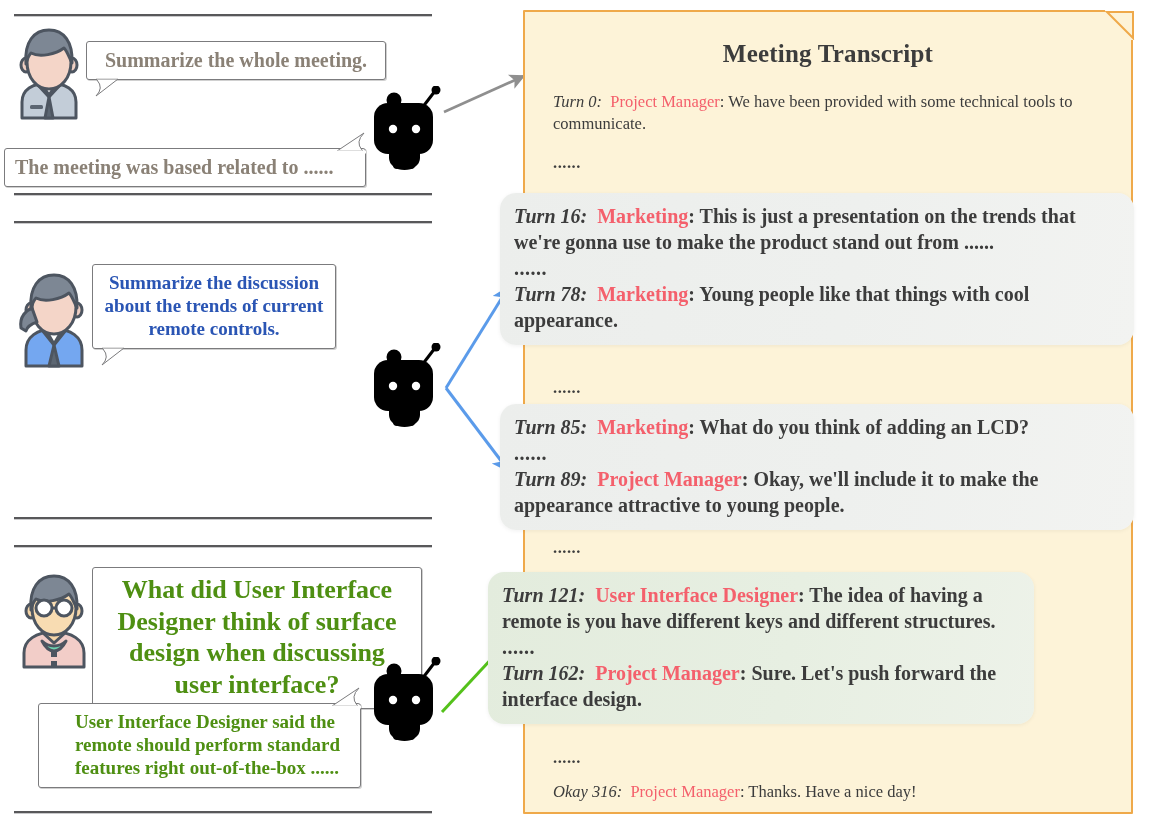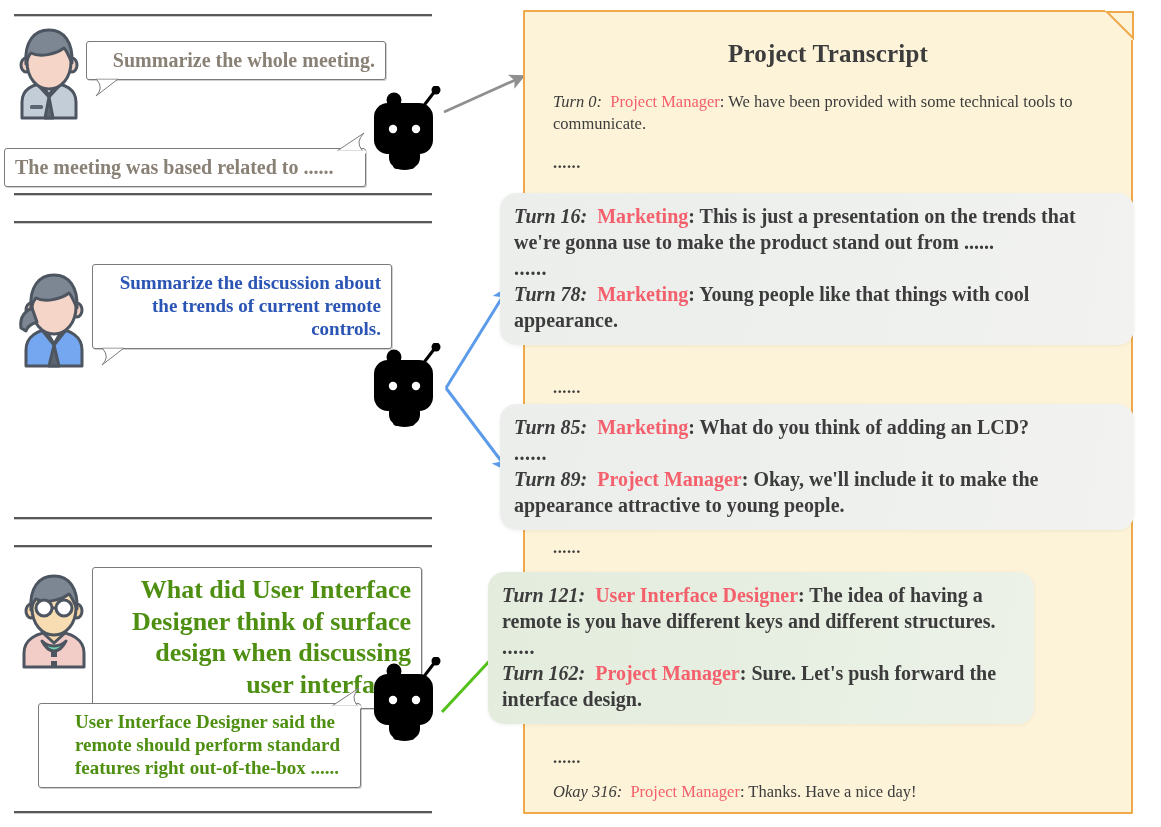--- a/index.html
+++ b/index.html
@@ -26,21 +26,21 @@
   .avatar { position: absolute; }
   .avatar svg { display: block; }
 
   .bubble {
     position: absolute;
     border: 1px solid #7b7b7d;
     background: #ffffff;
     border-radius: 3px;
     box-shadow: 1px 1px 0 0 rgba(120,120,120,0.35);
     font-weight: bold;
-    text-align: right;
+    text-align: center;
     line-height: 1.22;
     padding: 6px 10px 7px;
   }
   .bubble .tail {
     position: absolute;
     width: 26px; height: 18px;
     overflow: visible;
   }
   .bubble .tail svg { display:block; overflow: visible;}
 
@@ -193,21 +193,21 @@
         <path d="M42 87 l-5 21 h10 Z" fill="#5c6672"></path>
         <ellipse cx="19" cy="52" rx="5" ry="7" fill="#f0d0c4"></ellipse>
         <ellipse cx="65" cy="52" rx="5" ry="7" fill="#f0d0c4"></ellipse>
         <path d="M20 49 c0-18 10-30 22-30 s22 12 22 30 c0 16-10 27-22 27 s-22-11-22-27 Z" fill="#f4d5c8"></path>
         <path d="M9 70 c-2-12 6-18 11-20 l5 14 c-6 2-10 5-11 9 Z" fill="#7d8794"></path>
         <path d="M19 51 c-2-22 8-34 23-34 s24 12 23 33 c-3-6-5-12-8-15 -8 6-24 10-33 5 -3 3-4 7-5 11 Z" fill="#7d8794"></path>
       </g>
     </svg>
   </div>
 
-  <div class="bubble b-blue" style="left:92px; top:264px; width:300px; font-size:19px;">
+  <div class="bubble b-blue" style="left:92px; top:264px; width:244px; font-size:19px;">
     <span>Summarize the discussion about the trends of current remote controls.</span>
     <span class="tail" style="left:5px; top:100%;">
       <svg width="30" height="20">
           <path d="M4 0 L26 0 L4 17 Q12 9 5 1 Z" fill="#ffffff" stroke="#7b7b7d" stroke-width="1"></path>
           <path d="M3 -2 L27 -2" stroke="#ffffff" stroke-width="3"></path>
         </svg>
     </span>
   </div>
 
 
@@ -300,21 +300,21 @@
   </svg>
 
   <div class="transcript">
     <span class="fold">
       <svg width="30" height="30" viewBox="0 0 30 30">
         <path d="M0 0 H30 L30 30 L0 30 Z" fill="#fdf3d8"></path>
         <path d="M0 0 L30 30 L30 0 Z" fill="#ffffff"></path>
         <path d="M2 2 L28 28 V2 Z" fill="#fdf3d8" stroke="#efa94a" stroke-width="2"></path>
       </svg>
     </span>
-    <div class="t-title">Project Transcript</div>
+    <div class="t-title">Meeting Transcript</div>
   </div>
 
   <div class="line plain" style="left:553px; top:91px; width:550px;">
     <span class="turnlbl">Turn 0:</span>
     <span>&nbsp;</span><span class="speaker">Project Manager</span><span>: We have been provided with some technical tools to communicate.</span>
   </div>
   <div class="dots" style="position:absolute; left:553px; top:153px;">......</div>
 
   <div class="hl hl-grey" style="left:500px; top:193px; width:634px;">
     <div>

